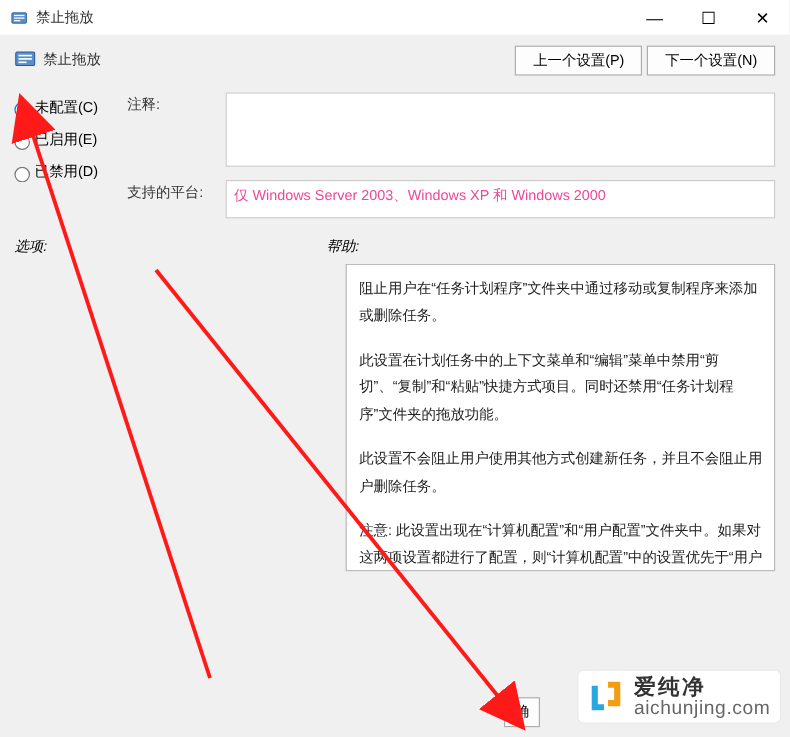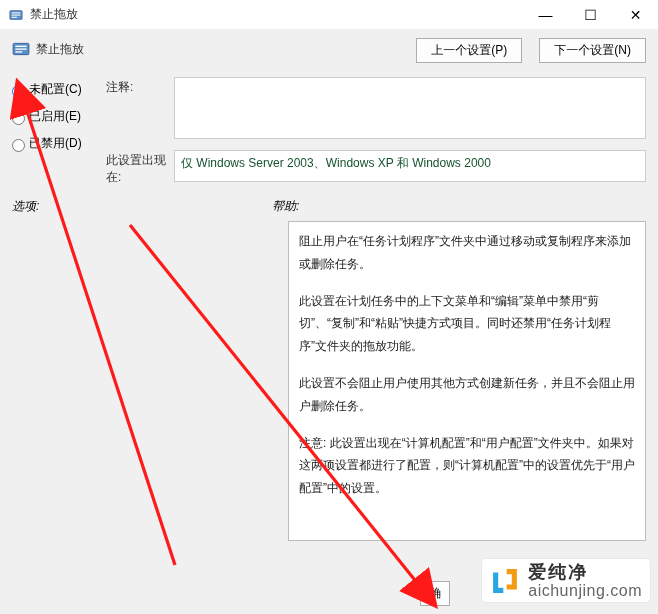--- a/index.html
+++ b/index.html
@@ -39,21 +39,21 @@
   background: #f0f0f0;
   padding: 10px 12px 6px 12px;
   display: flex;
   align-items: flex-start;
 }
 .subheader .icon {
   width: 18px; height: 18px; margin-right: 6px;
   display: inline-flex; align-items: center; justify-content: center;
 }
 .subheader .title { font-size: 12px; color: #333; margin-top: 1px; }
-.subheader .nav-buttons { margin-left: auto; margin-top: -2px; display: flex; gap: 17px; padding-left: 36px; }
+.subheader .nav-buttons { margin-left: auto; margin-top: -2px; display: flex; gap: 4px; padding-left: 36px; }
 .btn {
   background: #fdfdfd;
   border: 1px solid #adadad;
   padding: 3px 14px;
   font-size: 12px;
   font-family: inherit;
   cursor: pointer;
 }
 
 .body {
@@ -67,49 +67,49 @@
 .radios { margin-top: 4px; }
 .radio-row {
   display: flex; align-items: flex-end; margin-bottom: 10px;
   cursor: pointer;
 }
 .radio-row input[type=radio] {
   width: 13px; height: 13px; margin-right: 4px; cursor: pointer;
 }
 .radio-row label { cursor: pointer; }
 
-.field-row { display: flex; align-items: flex-start; margin-bottom: 8px; }
+.field-row { display: flex; align-items: flex-start; margin-bottom: 8px; gap: 14px; }
 .field-label { width: 68px; color: #333; padding-top: 2px; }
 .field-body { flex: 1; }
 textarea.comment {
   width: 100%; height: 62px; resize: none;
   border: 1px solid #ccc; background: #fff;
   font-family: inherit; font-size: 12px; padding: 2px 4px;
   overflow-y: scroll;
 }
 textarea.platforms {
   width: 100%; height: 32px; resize: none;
   border: 1px solid #ccc; background: #fff;
   font-family: inherit; font-size: 12px; padding: 4px 6px;
-  color: #14532d; overflow-y: scroll;
+  color: #ec4899; overflow-y: scroll;
 }
 
 .lower {
   padding: 4px 12px 0 12px;
 }
 .lower-headers {
   display: flex; margin-bottom: 6px; font-style: italic;
 }
 .lower-headers .lh-left { width: 260px; }
 .lower-headers .lh-right { flex: 1; }
 .help-panel {
   margin-left: 276px;
   border: 1px solid #bbb;
   background: #fff;
-  height: 320px;
+  height: 256px;
   overflow-y: scroll;
   padding: 8px 10px;
   line-height: 1.9;
   font-size: 12px;
   color: #222;
 }
 .help-panel p { margin-bottom: 14px; }
 
 .bottom-btn {
   position: absolute;
@@ -118,21 +118,21 @@
 }
 
 .watermark {
   position: absolute;
   right: 8px;
   bottom: 12px;
   background: #fff;
   border-radius: 4px;
   padding: 4px 8px 2px 6px;
   display: flex;
-  align-items: center;
+  align-items: flex-start;
   z-index: 20;
   box-shadow: 0 0 0 1px rgba(0,0,0,0.03);
 }
 .wm-logo {
   width: 34px; height: 34px;
   display: inline-flex; align-items: center; justify-content: center;
   margin-right: 6px;
 }
 .wm-text { display: flex; flex-direction: column; line-height: 1.1; }
 .wm-cn { font-size: 18px; font-weight: 600; color: #333; letter-spacing: 2px; }
@@ -194,21 +194,21 @@
     </div>
   </div>
   <div class="right-col">
     <div class="field-row">
       <div class="field-label">注释:</div>
       <div class="field-body">
         <textarea class="comment" style=""></textarea>
       </div>
     </div>
     <div class="field-row">
-      <div class="field-label">此设置出现在:</div>
+      <div class="field-label">支持的平台:</div>
       <div class="field-body">
         <textarea class="platforms" readonly="" style="">仅 Windows Server 2003、Windows XP 和 Windows 2000</textarea>
       </div>
     </div>
   </div>
 </div>
 
 <div class="lower">
   <div class="lower-headers">
     <div class="lh-left">选项:</div>

